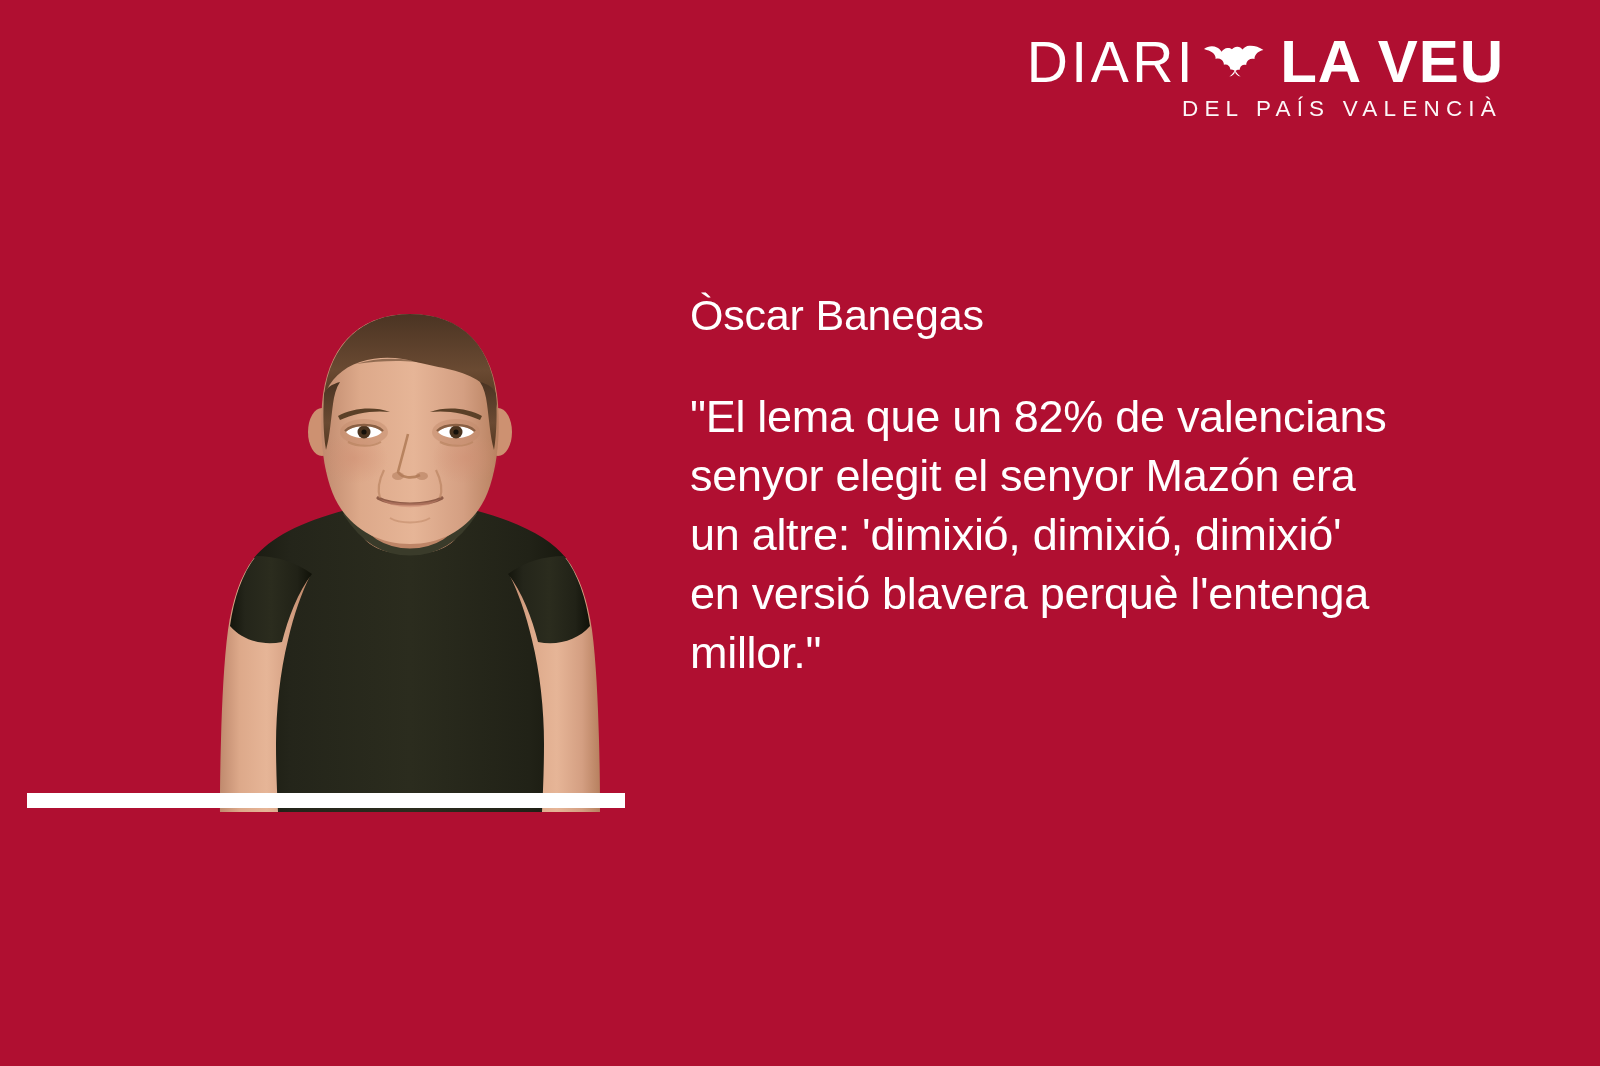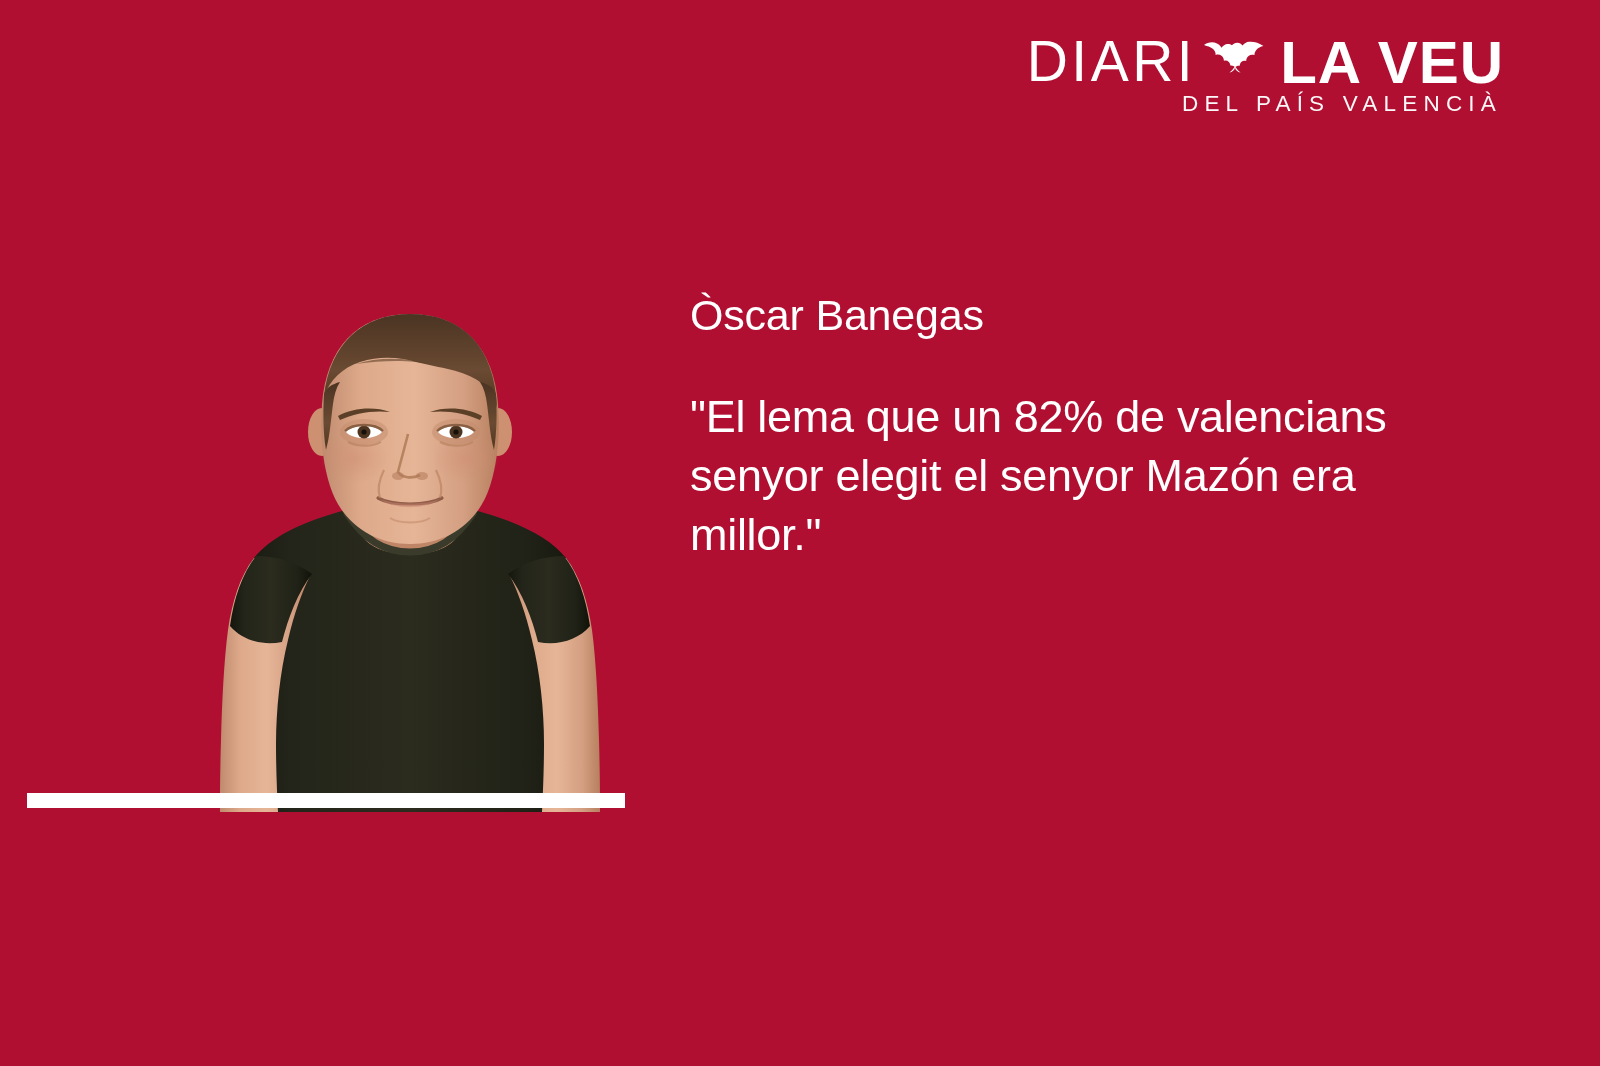--- a/index.html
+++ b/index.html
@@ -21,21 +21,21 @@
   
   #logo {
     position: absolute;
     top: 33px;
     right: 96px;
     text-align: right;
     user-select: none;
   }
   #logo-top {
     display: flex;
-    align-items: flex-start;
+    align-items: center;
     justify-content: flex-end;
     height: 58px;
   }
   .logo-diari {
     font-size: 57px;
     line-height: 1;
     color: #ffffff;
     font-weight: 400;
     letter-spacing: 3.5px;
     font-family: "Liberation Sans", sans-serif;
@@ -50,20 +50,21 @@
   }
   .logo-laveu {
     font-size: 60px;
     line-height: 1;
     color: #ffffff;
     font-weight: 700;
     letter-spacing: 1px;
     margin-left: 10px;
   }
   #logo-sub {
+    margin-top: 5px;
     font-size: 22.5px;
     color: #ffffff;
     font-weight: 400;
     letter-spacing: 6.2px;
     padding-right: 2px;
     opacity: .97;
   }
 
   
   #portrait-wrap {
@@ -300,17 +301,19 @@
     </svg>
   </div>
 
   <div id="rule" style="background: rgb(255, 255, 255);"></div>
 
   <div id="text-block">
     <div id="speaker-name">Òscar Banegas</div>
     <div id="quote">
       <span class="qline">"El lema que un 82% de valencians</span>
       <span class="qline">senyor elegit el senyor Mazón era</span>
+      <span class="qline">un altre: 'dimixió, dimixió, dimixió'</span>
+      <span class="qline">en versió blavera perquè l'entenga</span>
       <span class="qline">millor."</span>
     </div>
   </div>
 
 </div>
 
 </body></html>

